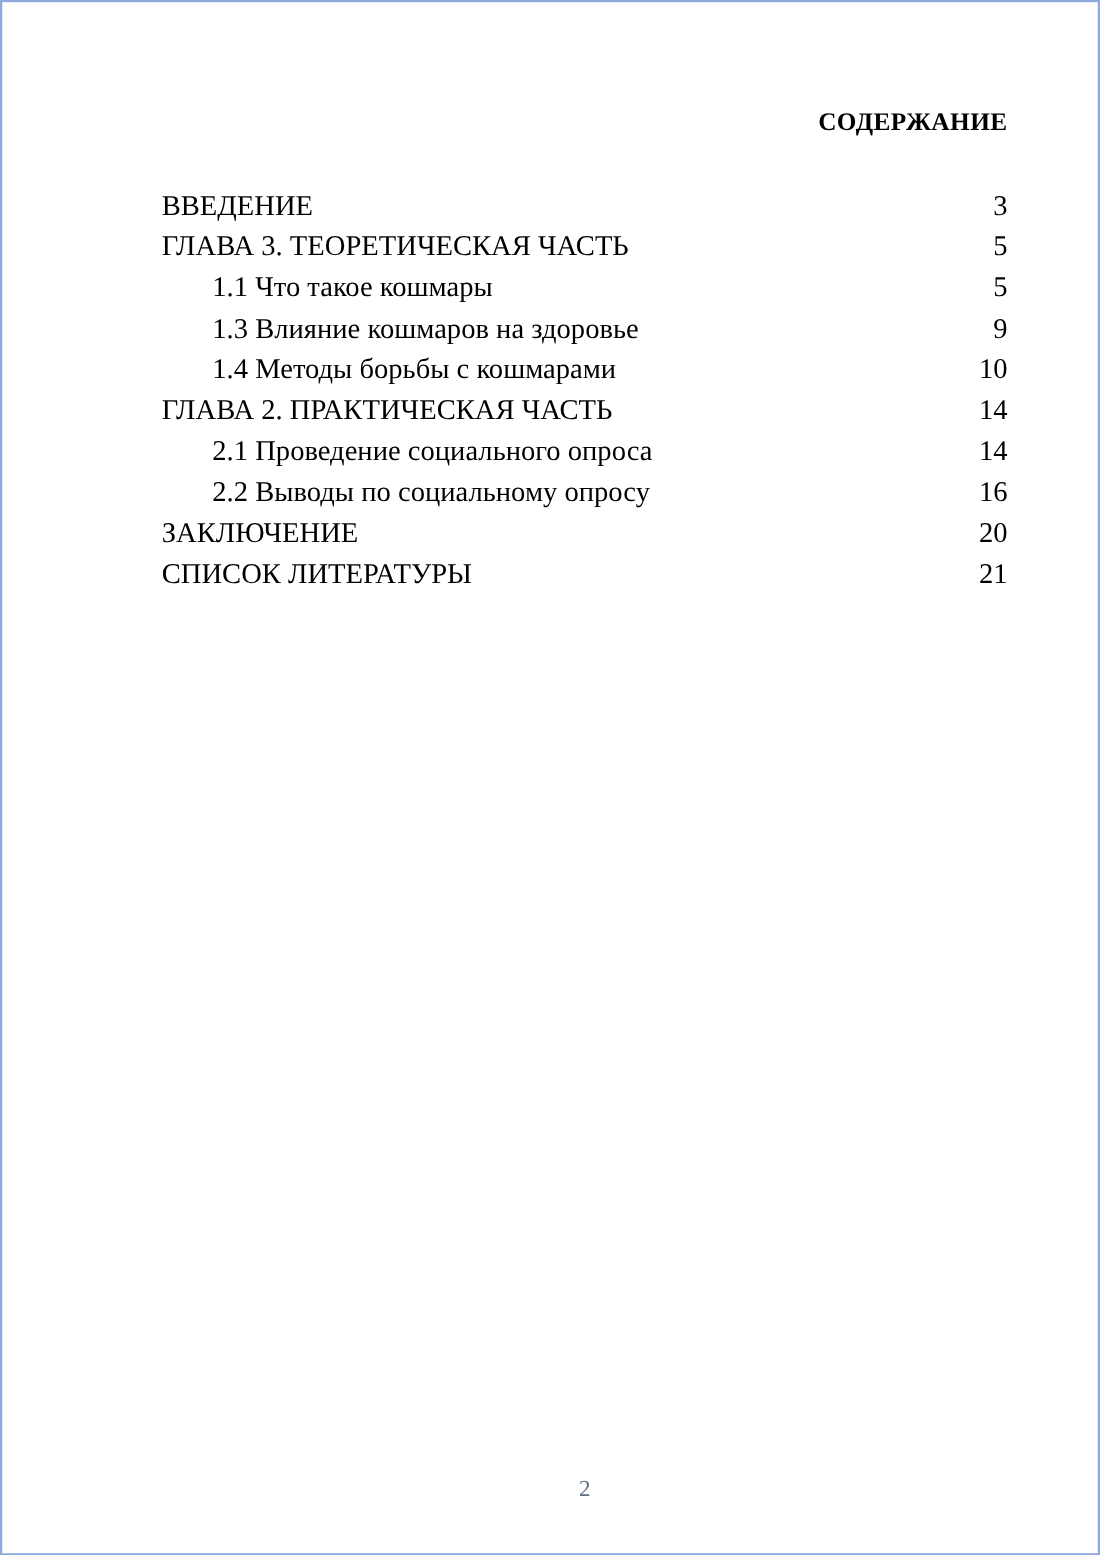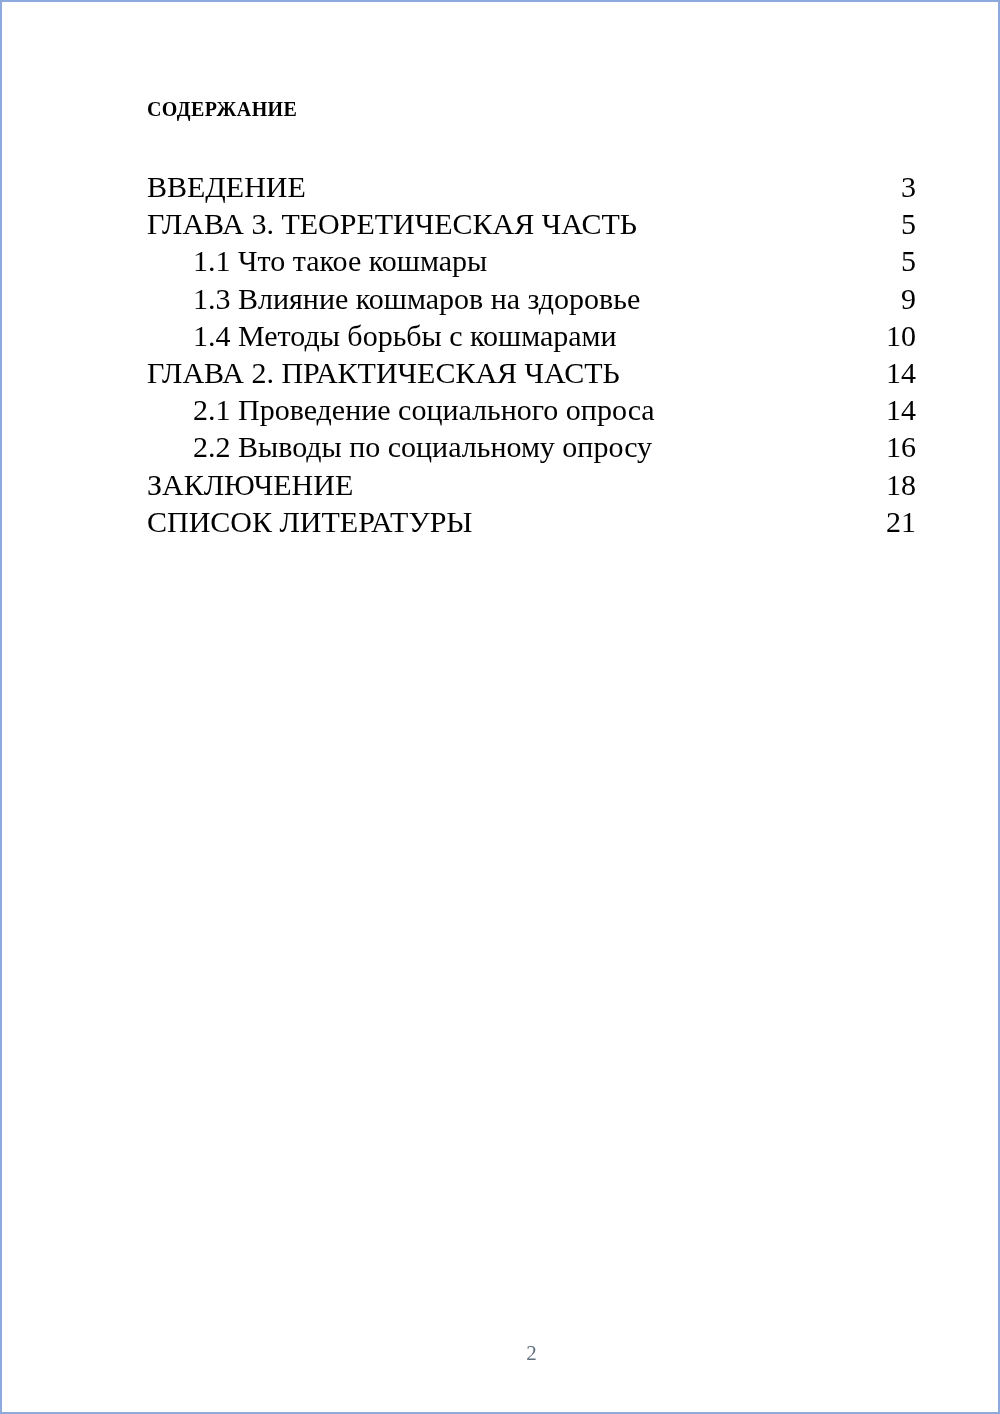--- a/index.html
+++ b/index.html
@@ -16,36 +16,36 @@
     height: 1414px;
     background: #ffffff;
     border: 2px solid var(--border-color, #8ea9db);
     overflow: hidden;
   }
   .toc-title {
     position: absolute;
     top: 96px;
     left: 145px;
     right: 82px;
-    text-align: left;
-    font-size: 20px;
+    text-align: right;
+    font-size: 23px;
     font-weight: bold;
     letter-spacing: 0.4px;
   }
   .toc {
     position: absolute;
     top: 166px;
     left: 145px;
     right: 82px;
   }
   .toc-row {
     display: flex;
     justify-content: space-between;
     align-items: baseline;
-    font-size: 30px;
+    font-size: 26px;
     line-height: 37.2px;
     white-space: nowrap;
   }
   .toc-row .toc-label { flex: 1 1 auto; overflow: hidden; }
   .toc-row.indent .toc-label { padding-left: 46px; }
   .toc-page {
     flex: 0 0 auto;
     text-align: right;
     padding-left: 20px;
   }
@@ -106,21 +106,21 @@
       <span class="toc-page">14</span>
     </div>
 
     <div class="toc-row indent">
       <span class="toc-label">2.2 Выводы по социальному опросу</span>
       <span class="toc-page">16</span>
     </div>
 
     <div class="toc-row">
       <span class="toc-label">ЗАКЛЮЧЕНИЕ</span>
-      <span class="toc-page">18</span>
+      <span class="toc-page">20</span>
     </div>
 
     <div class="toc-row">
       <span class="toc-label">СПИСОК ЛИТЕРАТУРЫ</span>
       <span class="toc-page">21</span>
     </div>
 
   </div>
 
   <div class="page-footer">

